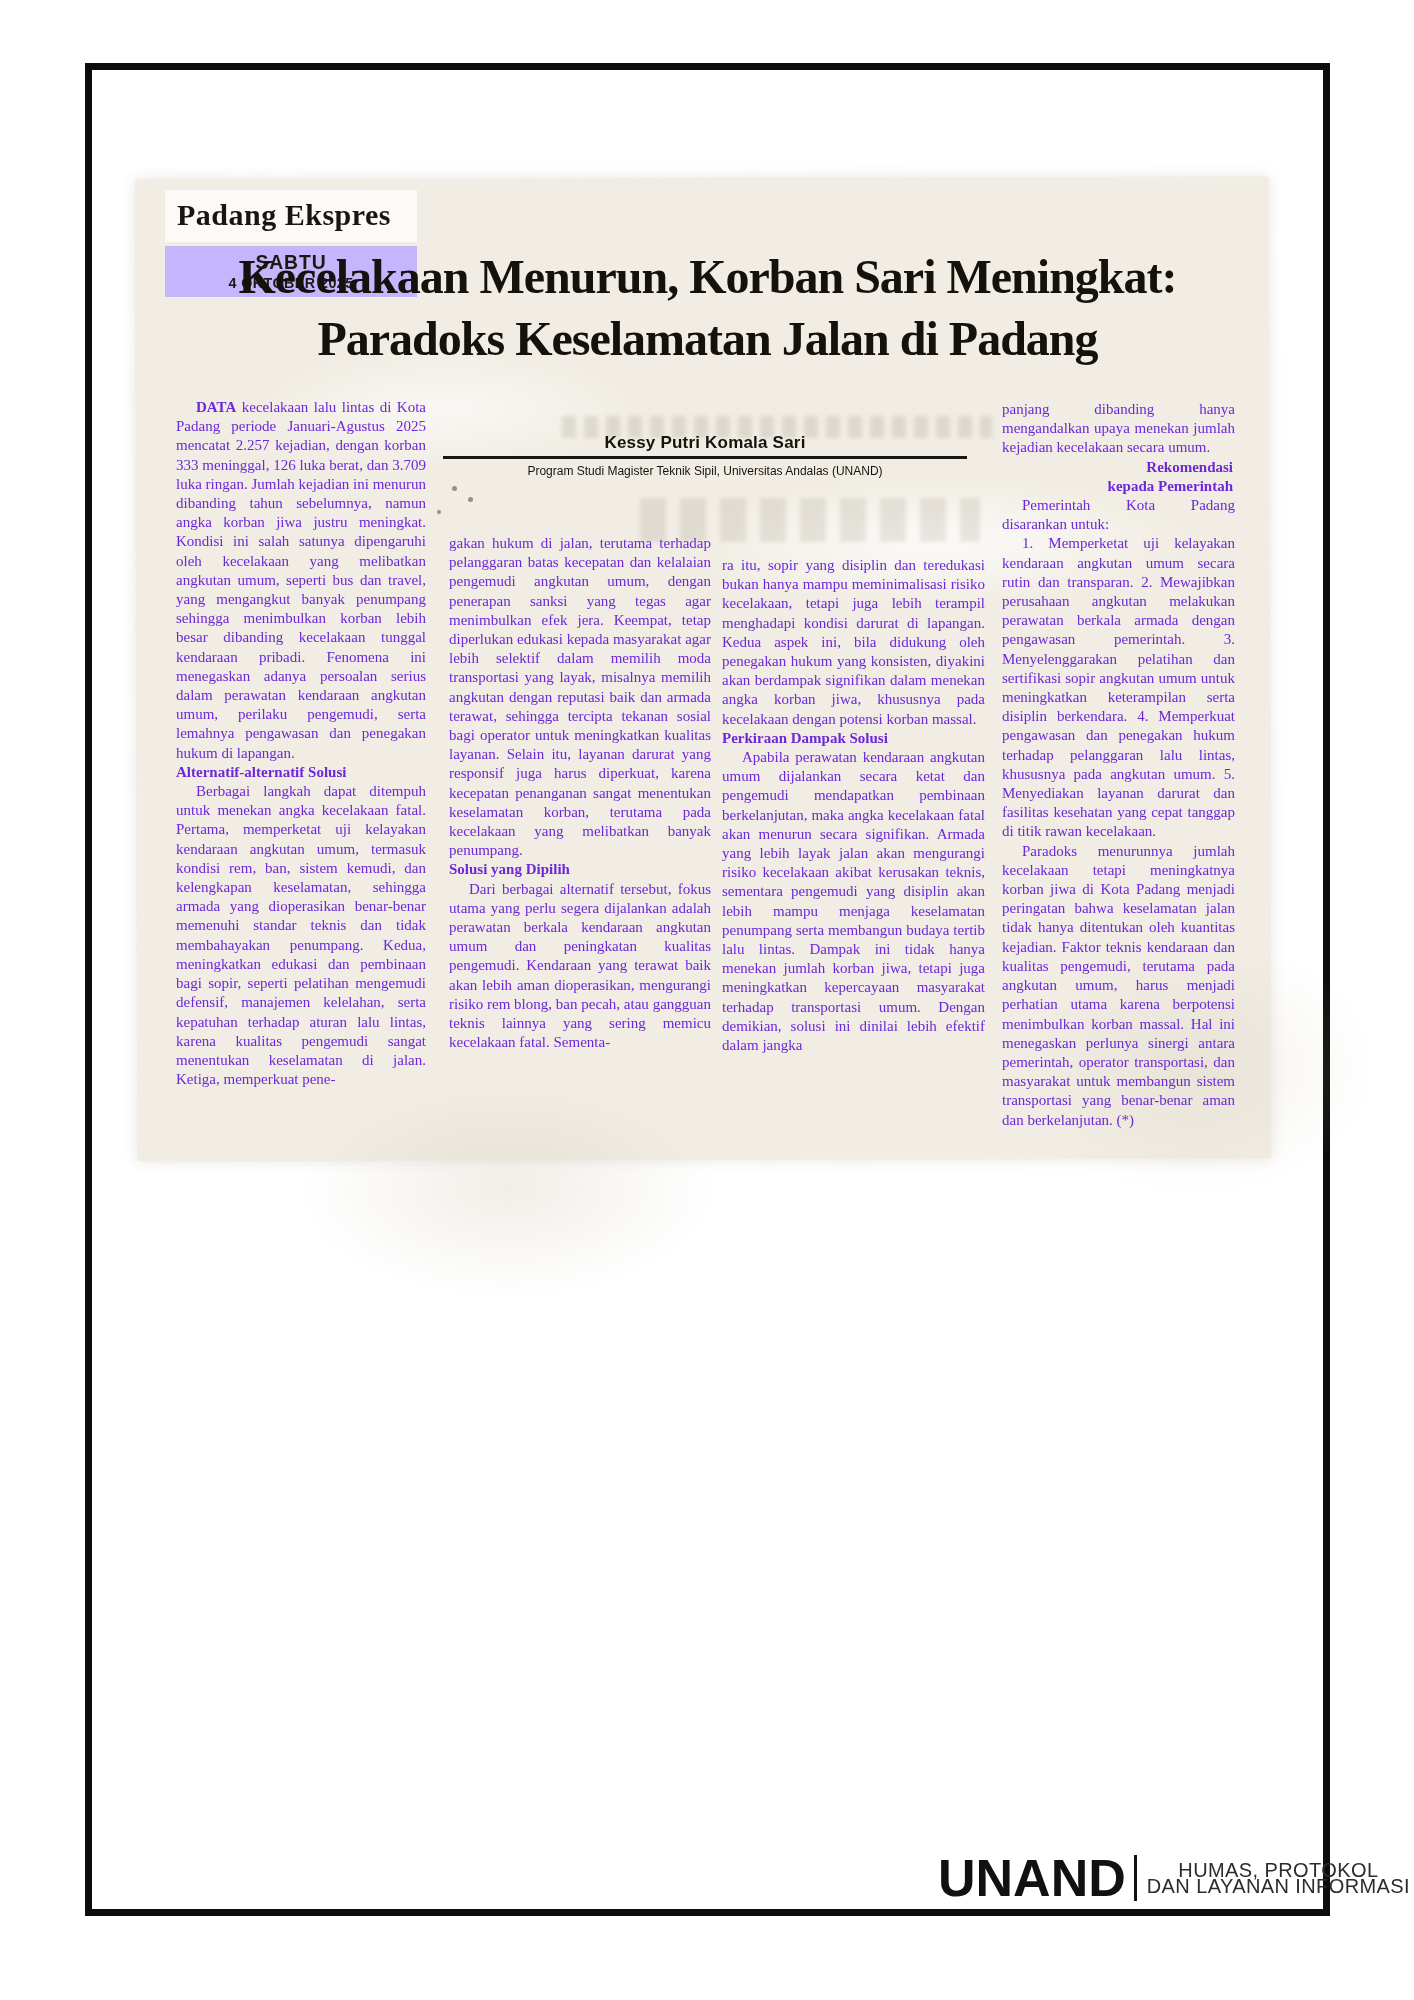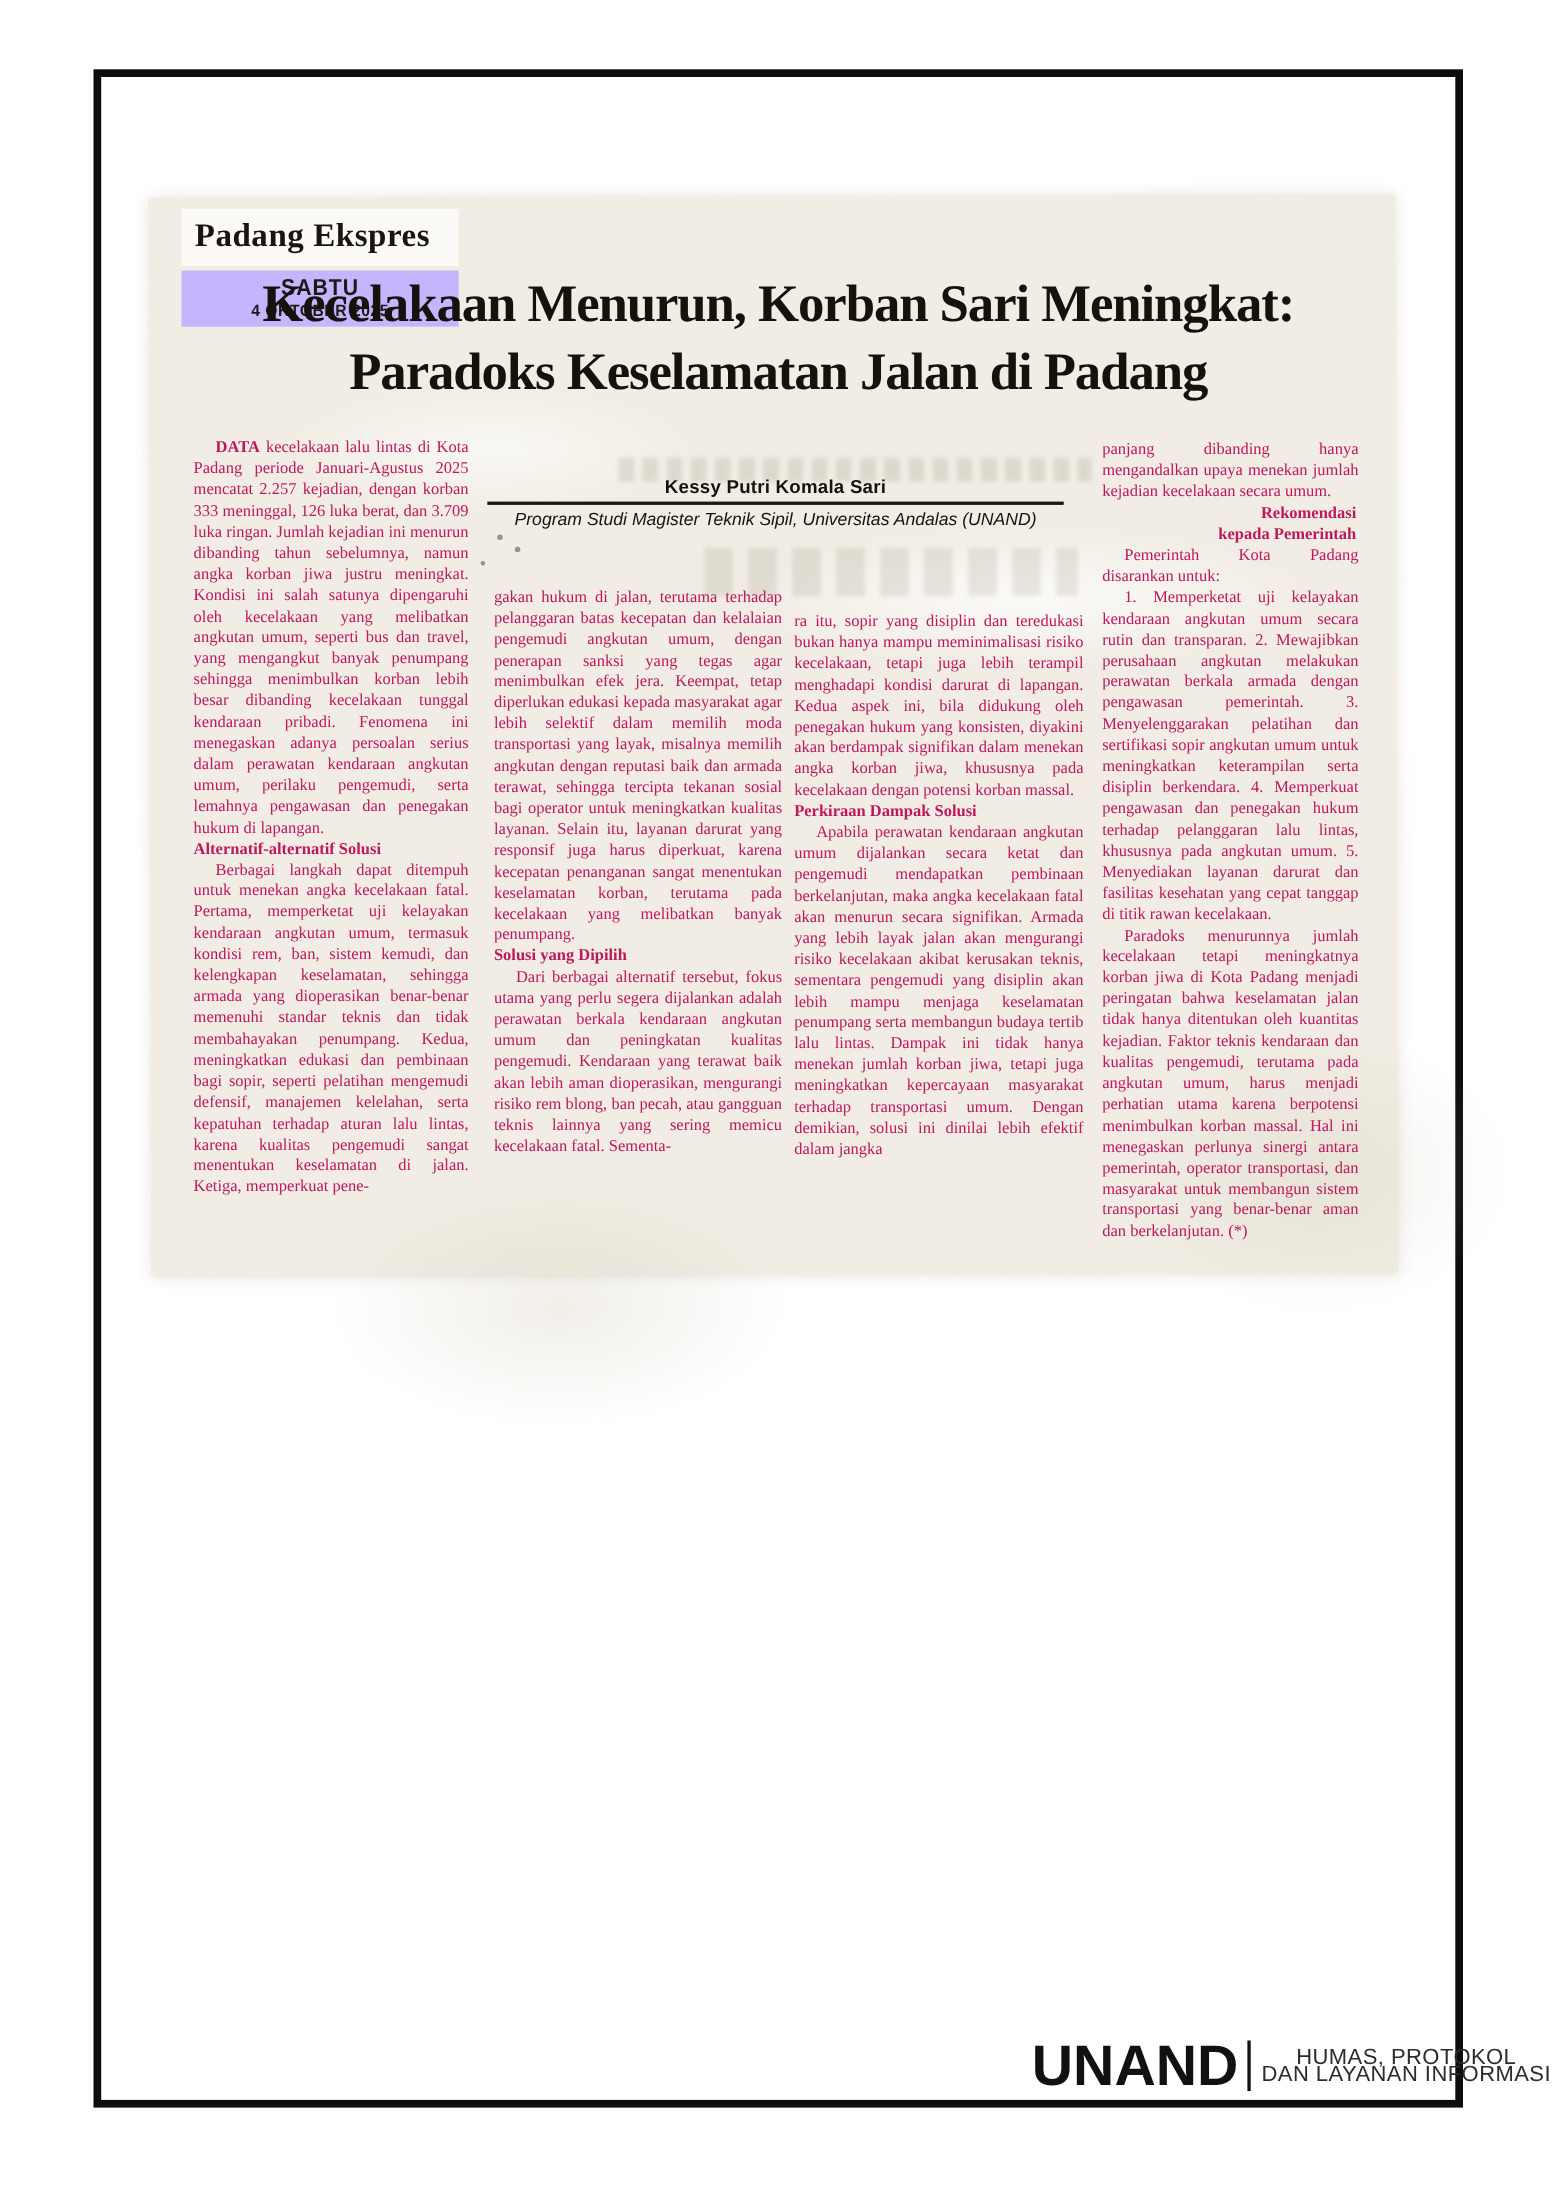--- a/index.html
+++ b/index.html
@@ -44,24 +44,24 @@
   
   .headline { position:absolute; left:150px; top:246px; width:1115px; text-align:center;
               font-weight:bold; color:#15120e; font-size:48px; line-height:62px;
               letter-spacing:-1px; font-family:"Liberation Serif", serif; }
 
   
   .byline { position:absolute; left:443px; top:433px; width:524px; text-align:center;
             font-family:"Liberation Sans", sans-serif; color:#16130f; }
   .by-author { font-weight:bold; font-size:17px; letter-spacing:0.2px; }
   .by-rule { height:3px; background:#1a1713; margin:3px 0 5px 0; }
-  .by-aff { font-style:italic; font-size:16px; }
+  .by-aff { font-size:12px; }
 
   
-  .col { position:absolute; font-size:15px; line-height:19.2px; color:#be185d;
+  .col { position:absolute; font-size:15px; line-height:19.2px; color:#6d28d9;
          text-align:justify; }
   .col p { text-align:justify; }
   .col .indent { text-indent:20px; }
   .subhead { font-weight:bold; text-align:center; }
   .subhead.right { text-align:right !important; padding-right:2px; }
   .lead { font-weight:bold; }
   .col1 { left:176px; top:398px; width:250px; }
   .col2 { left:449px; top:534px; width:262px; }
   .col3 { left:722px; top:556px; width:263px; }
   .col4 { left:1002px; top:400px; width:233px; }

